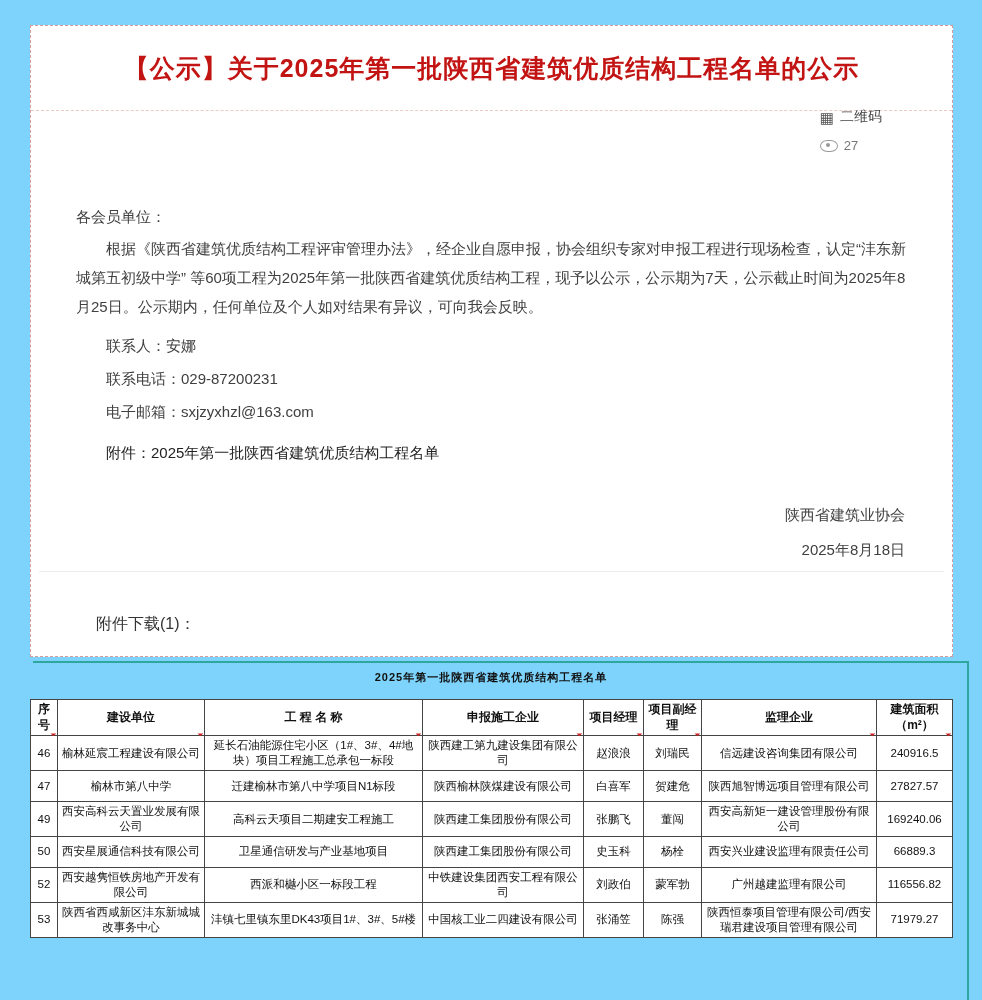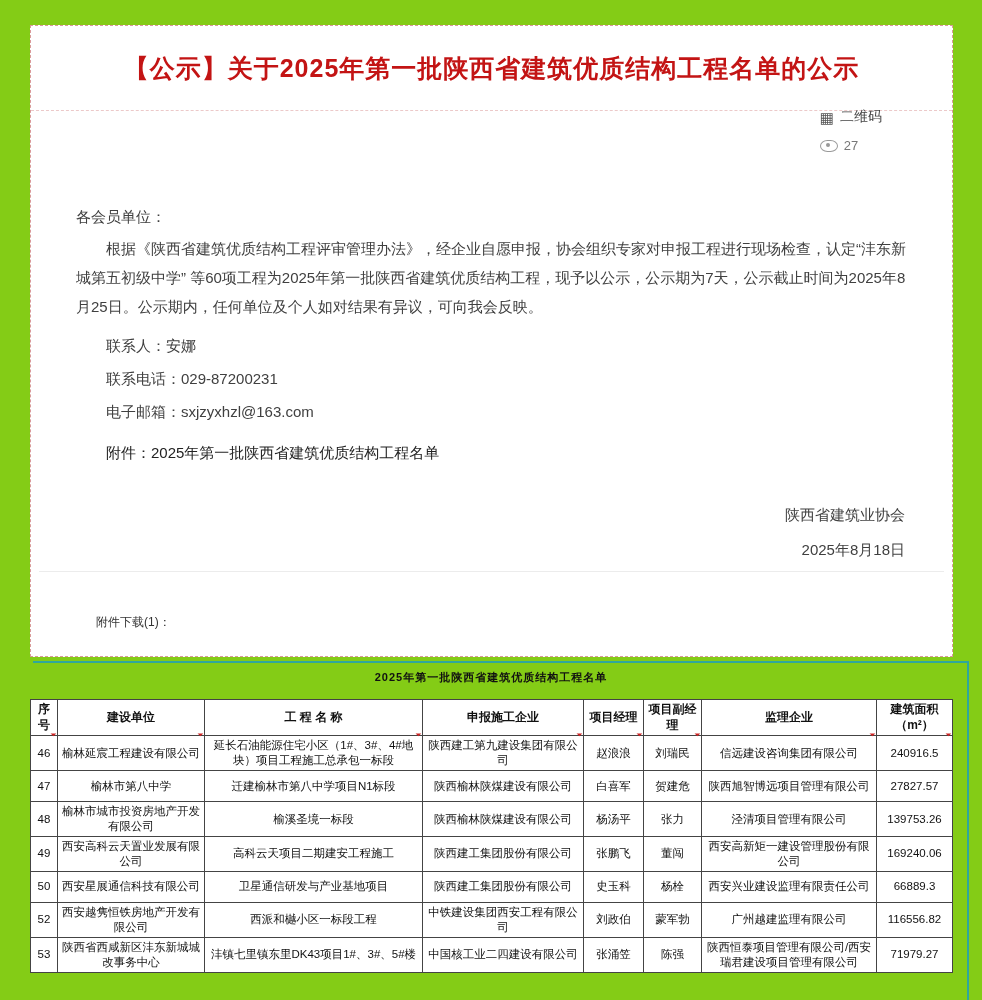--- a/index.html
+++ b/index.html
@@ -1,17 +1,17 @@
 <!DOCTYPE html>
 <html><head>
 <meta charset="utf-8">
 <style>
   html,body{margin:0;padding:0;background:#ffffff;}
   body{font-family:"Liberation Sans","DejaVu Sans",sans-serif;color:#333;}
-  .page{position:relative;width:982px;height:1000px;background:#84cc16;overflow:hidden;}
+  .page{position:relative;width:982px;height:1000px;background:#7dd3fc;overflow:hidden;}
 
   
   .announcement{position:absolute;left:30px;top:25px;width:921px;height:630px;
     border:1px dashed #d99a9a;background:#fff;}
   .a-title{position:absolute;top:26px;left:0;width:100%;text-align:center;
     color:#c31414;font-size:25px;font-weight:bold;letter-spacing:1px;}
   .title-sep{position:absolute;top:84px;left:0;width:100%;border-top:1px dashed #ecc9c9;}
   .a-meta{position:absolute;top:90px;left:0;width:100%;text-align:center;
     color:#555;font-size:15px;}
   .qr-block{position:absolute;top:82px;right:70px;text-align:left;color:#444;font-size:14px;}
@@ -25,21 +25,21 @@
   .salutation{top:176px;}
   .a-paragraph{top:208px;text-indent:2em;}
   .contact-person{top:305px;text-indent:2em;}
   .contact-phone{top:338px;text-indent:2em;}
   .contact-email{top:371px;text-indent:2em;}
   .attachment-line{top:412px;text-indent:2em;color:#222;}
   .sig{position:absolute;right:47px;color:#404040;font-size:15px;padding-left:11px;}
   .sig-org{top:480px;}
   .sig-date{top:515px;}
   .bottom-sep{position:absolute;top:545px;left:8px;right:8px;border-top:1px solid #ececec;}
-  .download-label{position:absolute;top:588px;left:65px;font-size:12px;color:#333;}
+  .download-label{position:absolute;top:588px;left:65px;font-size:16px;color:#333;}
 
   
   .selection-outline{position:absolute;left:33px;top:661px;width:934px;height:339px;
     border-top:2px solid #2fa79e;border-right:2px solid #2fa79e;pointer-events:none;}
   .t-title{position:absolute;top:670px;left:30px;width:922px;text-align:center;
     font-size:11px;font-weight:bold;color:#111;letter-spacing:1px;}
   table.roster{position:absolute;top:699px;left:30px;width:922px;border-collapse:collapse;
     table-layout:fixed;font-size:11.5px;color:#111;background:#fff;}
   table.roster th,table.roster td{border:1px solid #444;padding:2px 3px;text-align:center;
     vertical-align:middle;line-height:1.3;word-break:break-all;position:relative;}
@@ -127,30 +127,20 @@
           <td>47</td>
           <td>榆林市第八中学</td>
           <td>迁建榆林市第八中学项目N1标段</td>
           <td>陕西榆林陕煤建设有限公司</td>
           <td>白喜军</td>
           <td>贺建危</td>
           <td>陕西旭智博远项目管理有限公司</td>
           <td>27827.57</td>
         </tr>
         <tr>
-          <td>48</td>
-          <td>榆林市城市投资房地产开发有限公司</td>
-          <td>榆溪圣境一标段</td>
-          <td>陕西榆林陕煤建设有限公司</td>
-          <td>杨汤平</td>
-          <td>张力</td>
-          <td>泾清项目管理有限公司</td>
-          <td>139753.26</td>
-        </tr>
-        <tr>
           <td>49</td>
           <td>西安高科云天置业发展有限公司</td>
           <td>高科云天项目二期建安工程施工</td>
           <td>陕西建工集团股份有限公司</td>
           <td>张鹏飞</td>
           <td>董闯</td>
           <td>西安高新矩一建设管理股份有限公司</td>
           <td>169240.06</td>
         </tr>
         <tr>

